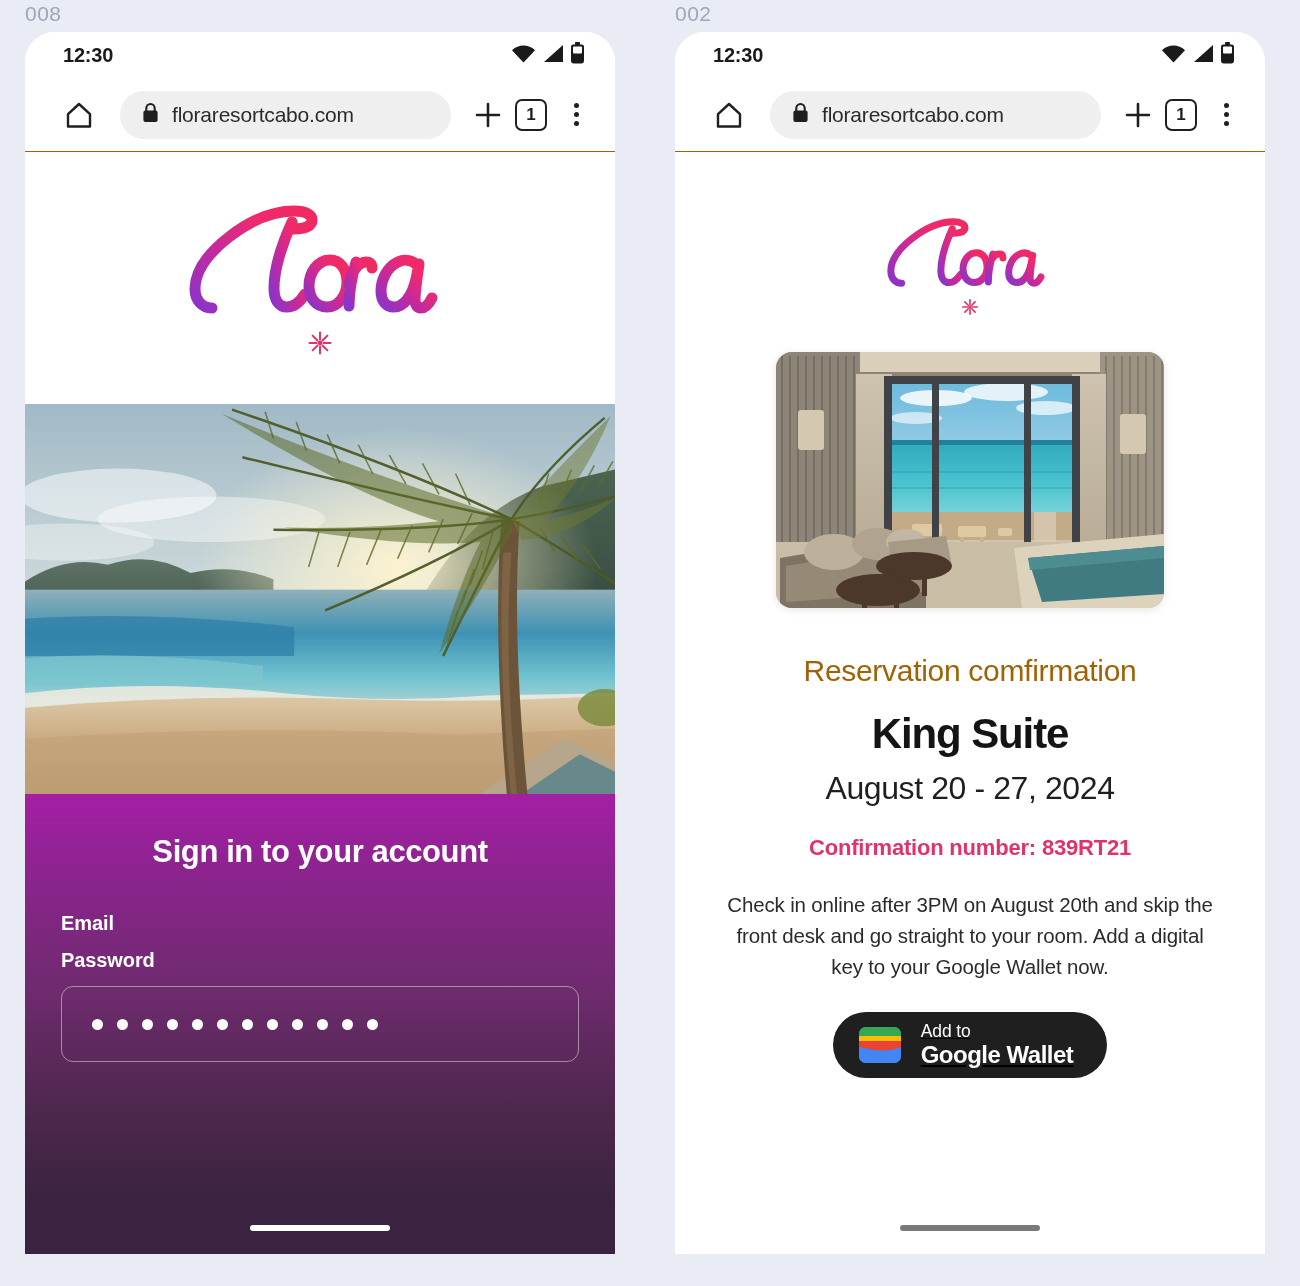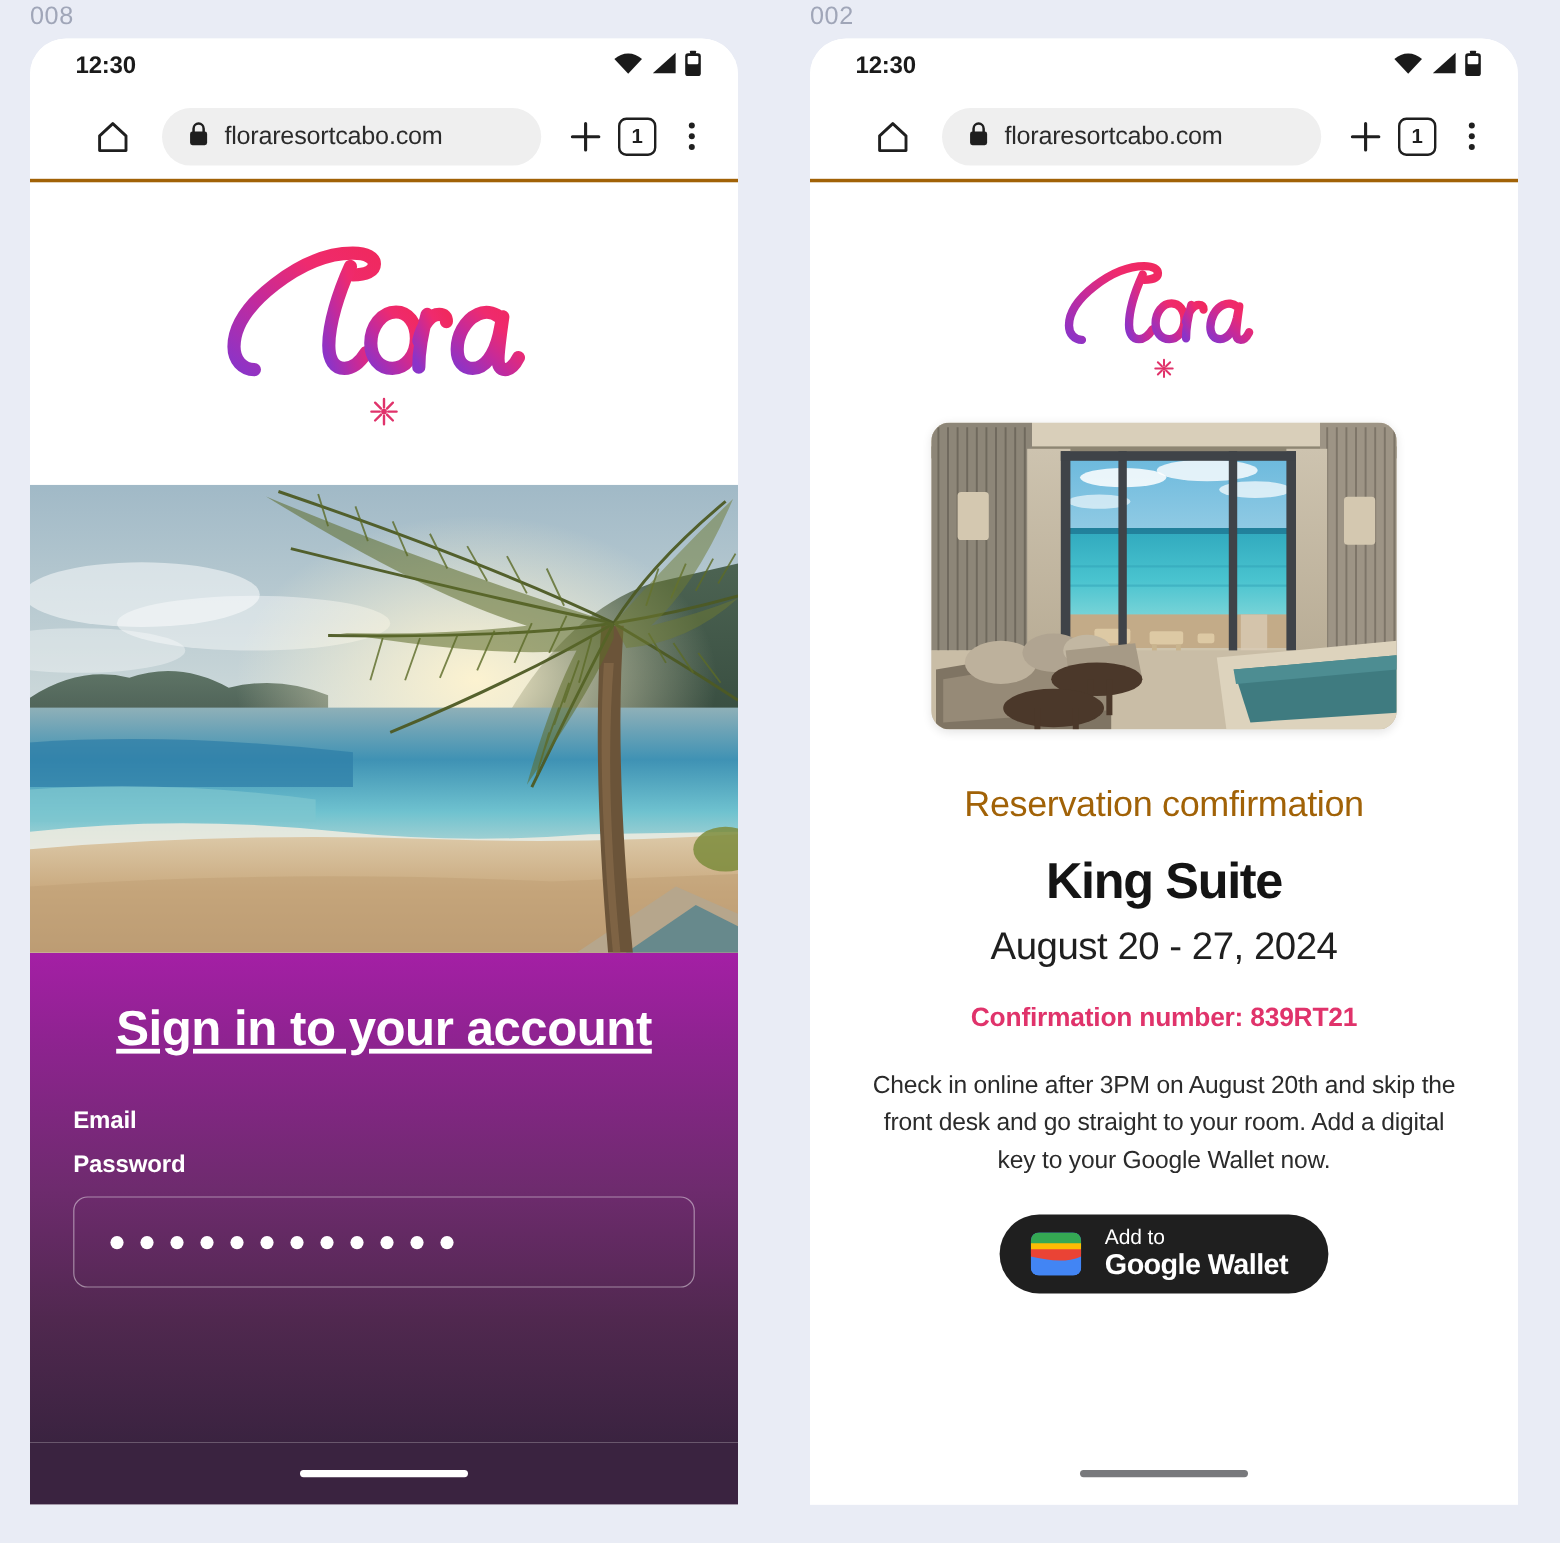--- a/index.html
+++ b/index.html
@@ -71,23 +71,23 @@
     gap: 6px;
   }
 
   
   .browser-bar {
     height: 74px;
     flex: 0 0 74px;
     display: flex;
     align-items: center;
     gap: 0;
-    padding: 0 24px 0 52px;
+    padding: 0 24px 0 37px;
     background: #ffffff;
-    border-bottom: 3px solid #a16207;
+    border-bottom: 1px solid #a16207;
   }
   .home-btn { width: 34px; height: 34px; display:flex; align-items:center; justify-content:center; flex:0 0 auto; }
   .url-pill {
     flex: 1 1 auto;
     height: 48px;
     margin: 0 18px 0 24px;
     background: #efefef;
     border-radius: 24px;
     display: flex;
     align-items: center;
@@ -130,25 +130,24 @@
 
   
   .signin {
     flex: 1 1 auto;
     background: linear-gradient(180deg, #a41fa5 0%, #8e2390 18%, #6e2b6e 48%, #50284f 75%, #3a2340 100%);
     padding: 40px 36px 0 36px;
   }
   .signin-title {
     text-align: center;
     color: #ffffff;
-    font-size: 41px;
+    font-size: 31px;
     font-weight: 700;
     letter-spacing: -0.4px;
     margin-bottom: 42px;
-    text-decoration: underline;
   }
   .field-label {
     color: #ffffff;
     font-size: 20px;
     font-weight: 700;
     margin-bottom: 14px;
     letter-spacing: -0.1px;
   }
   .field-box {
     height: 76px;
@@ -216,21 +215,21 @@
     height: 66px;
     background: #1f1f1f;
     border-radius: 33px;
     display: flex;
     align-items: center;
     gap: 18px;
     padding: 0 34px 0 24px;
     cursor: pointer;
   }
   .wallet-icon { width: 46px; height: 40px; flex: 0 0 auto; }
-  .wallet-txt { display: flex; flex-direction: column; line-height: 1.12; }
+  .wallet-txt { display: flex; flex-direction: column; line-height: 1.12; text-decoration: underline; }
   .wallet-small { color: #ffffff; font-size: 17.5px; font-weight: 400; letter-spacing: -0.1px; }
   .wallet-big { color: #ffffff; font-size: 24px; font-weight: 700; letter-spacing: -0.5px; }
 
   
   .nav-zone { flex: 0 0 52px; display: flex; align-items: center; justify-content: center; }
   .nav-zone.on-purple { background: #3a2340; }
   .nav-zone.on-white { background: #ffffff; }
   .nav-pill { width: 140px; height: 6px; border-radius: 3px; }
   .nav-pill.light { background: #ffffff; }
   .nav-pill.dark { background: #78797c; }

